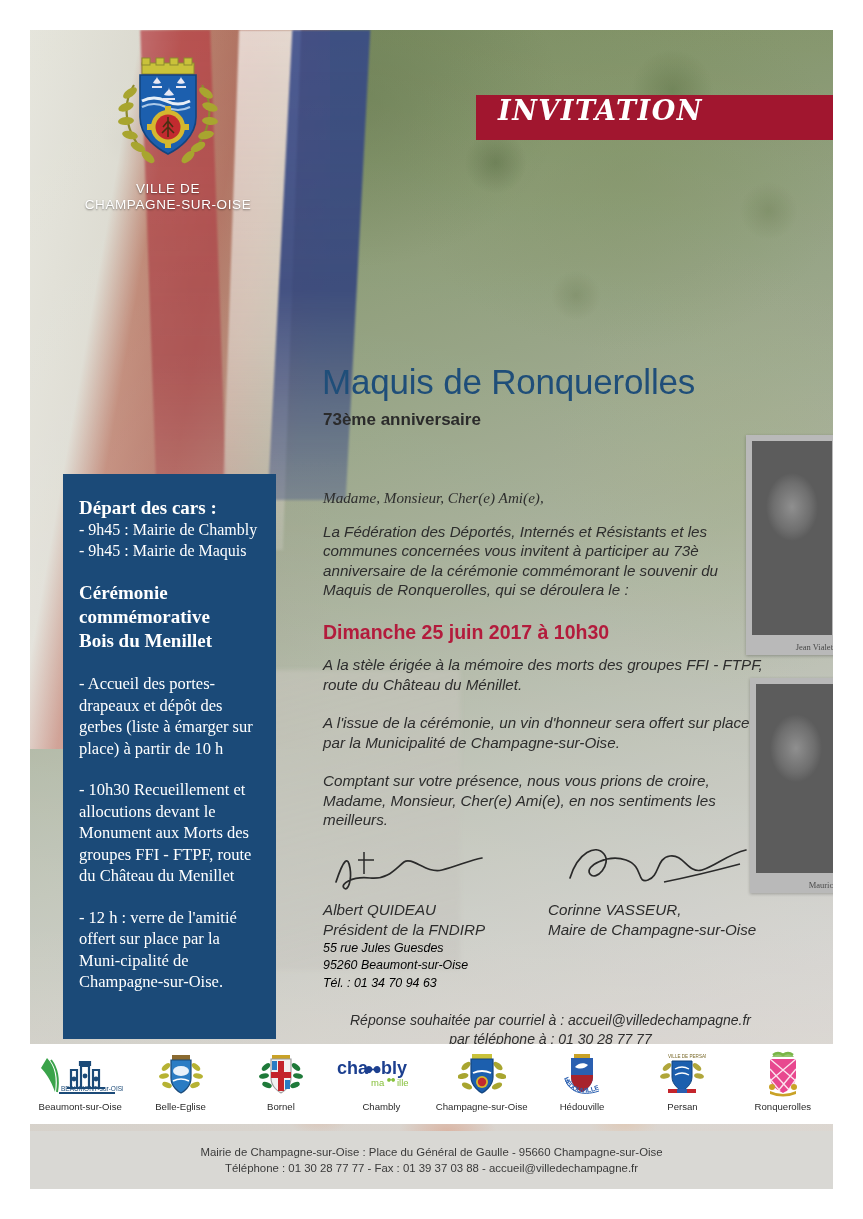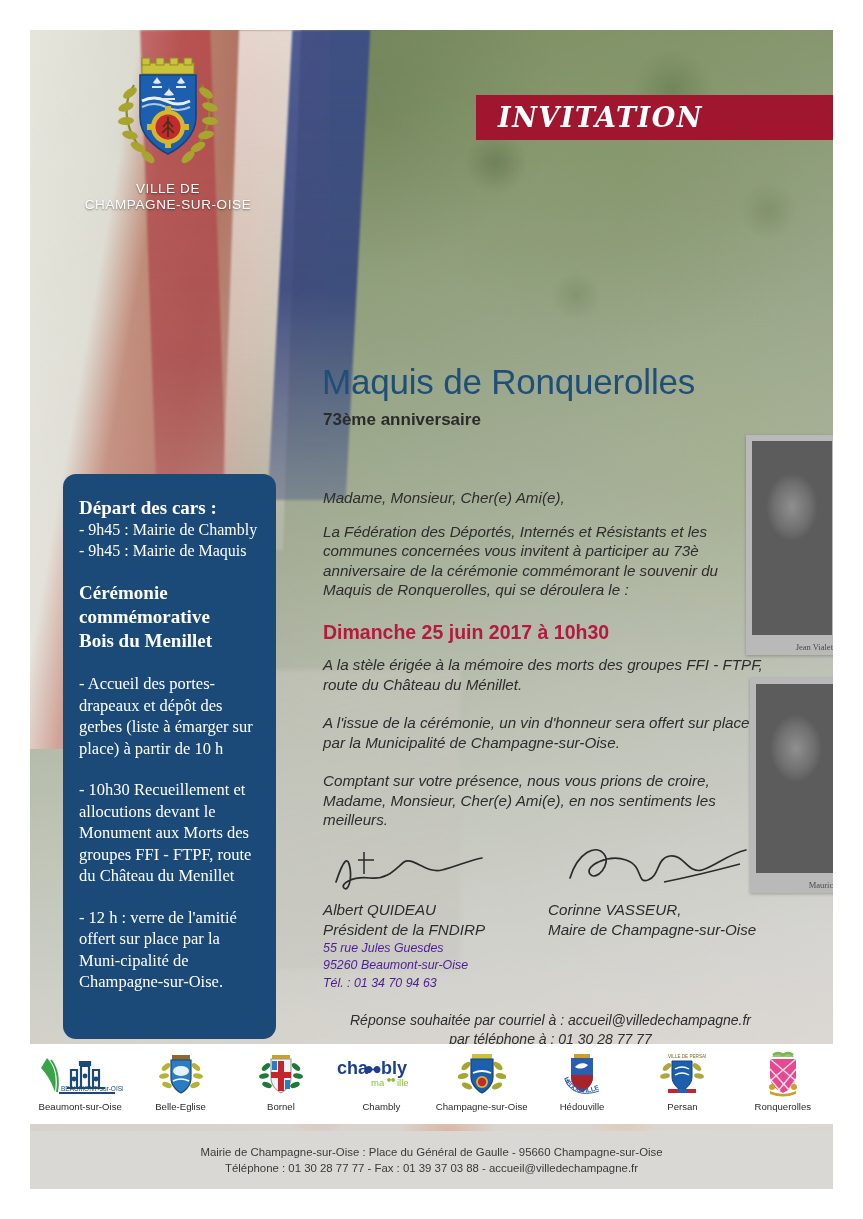--- a/index.html
+++ b/index.html
@@ -102,21 +102,21 @@
     position: absolute; inset: 0;
     background: linear-gradient(180deg, rgba(255,255,255,.06) 0%, rgba(255,255,255,.14) 42%, rgba(255,255,255,.3) 72%, rgba(255,255,255,.42) 100%);
   }
 
   
   .invitation-banner {
     position: absolute;
     left: 446px; top: 65px;
     width: 384px; height: 45px;
     background: #a1162f;
-    display: flex; align-items: center;
+    display: flex; align-items: flex-start;
   }
   .invitation-banner .label {
     color: #ffffff;
     font-family: "DejaVu Serif", serif;
     font-weight: bold;
     font-style: italic;
     font-size: 27px;
     letter-spacing: 1.5px;
     padding-left: 22px;
   }
@@ -144,21 +144,20 @@
 
   
   .info-panel {
     position: absolute;
     left: 33px; top: 444px;
     width: 213px; height: 565px;
     background: #1b4a78;
     padding: 22px 14px 16px 16px;
     color: #ffffff;
     font-family: "Liberation Serif", serif;
-    border-radius: 13px;
   }
   .info-panel h3 {
     font-size: 19px;
     line-height: 23px;
     font-weight: bold;
     margin: 0;
   }
   .info-panel .depart-lines {
     font-size: 16px;
     line-height: 20px;
@@ -196,21 +195,21 @@
   .body-col {
     position: absolute;
     left: 293px; top: 458px;
     width: 440px;
     color: #2d2d2d;
     font-style: italic;
     font-size: 15.2px;
     line-height: 19.5px;
   }
   .body-col p { margin: 0 0 17px 0; }
-  .body-col p.tight { margin-bottom: 14px; }
+  .body-col p.tight { margin-bottom: 14px; font-family: Liberation Serif, serif; }
 
   .event-date {
     position: absolute;
     left: 293px; top: 591px;
     color: #b31b3c;
     font-size: 19.5px;
     font-weight: bold;
   }
 
   .body-col2 {
@@ -236,21 +235,21 @@
   .sig-name {
     font-style: italic;
     font-size: 15.2px;
     line-height: 19.5px;
     color: #2d2d2d;
   }
   .sig-addr {
     font-style: italic;
     font-size: 12.4px;
     line-height: 15.4px;
-    color: #4c1d95;
+    color: #000000;
     margin-top: 2px;
   }
   .scribble {
     position: absolute;
     pointer-events: none;
   }
 
   .rsvp {
     position: absolute;
     left: 293px; top: 981px;

